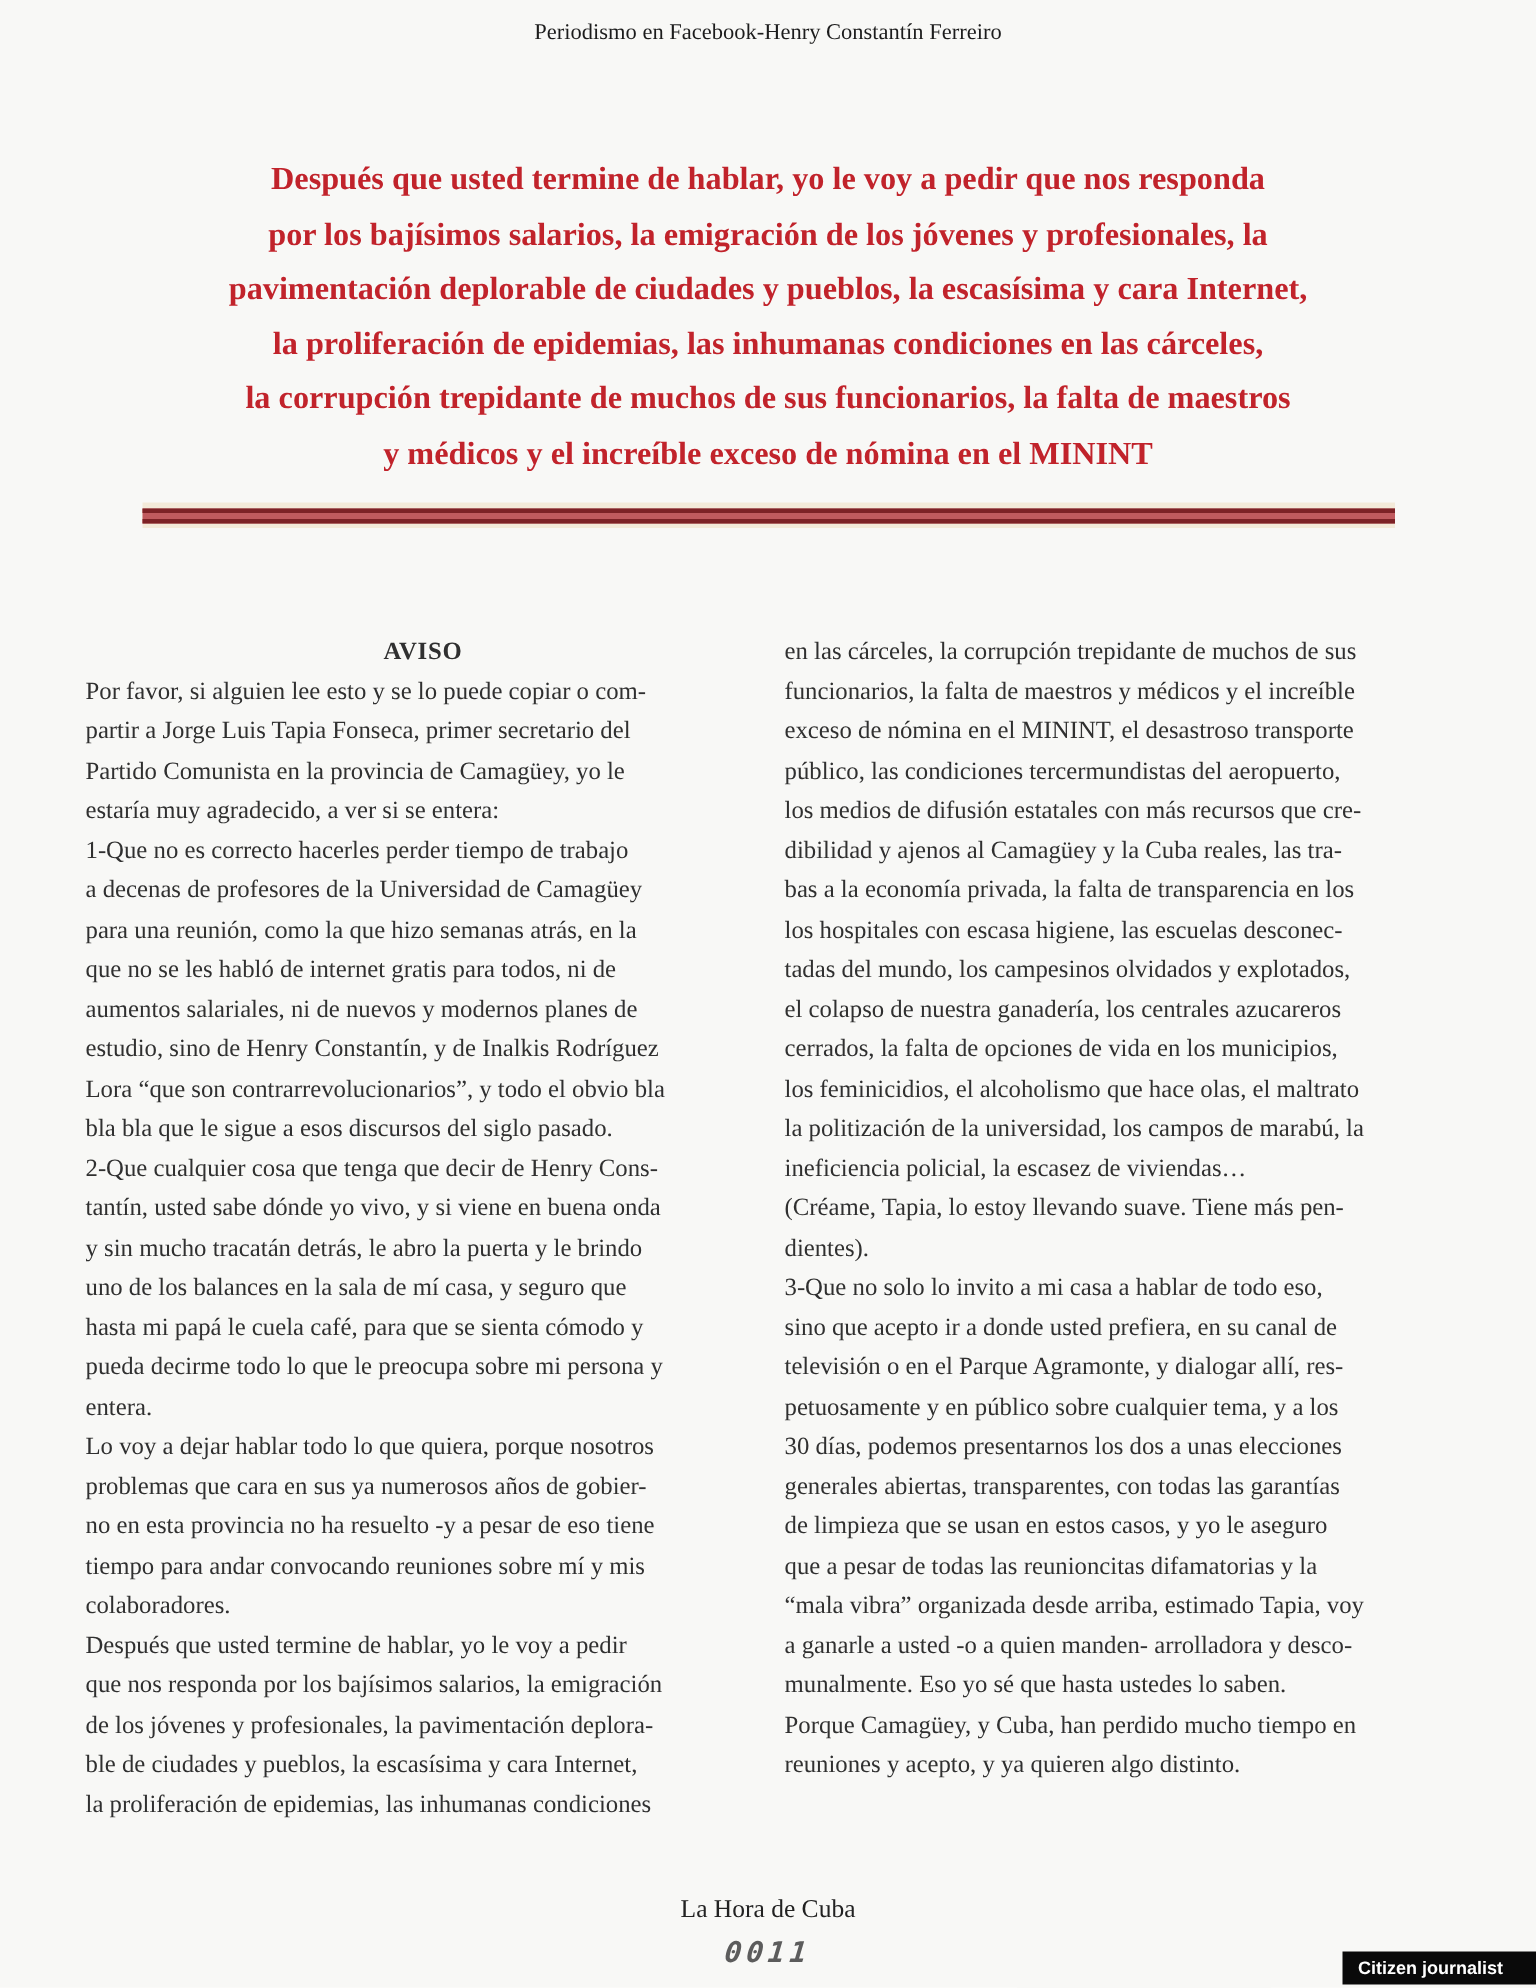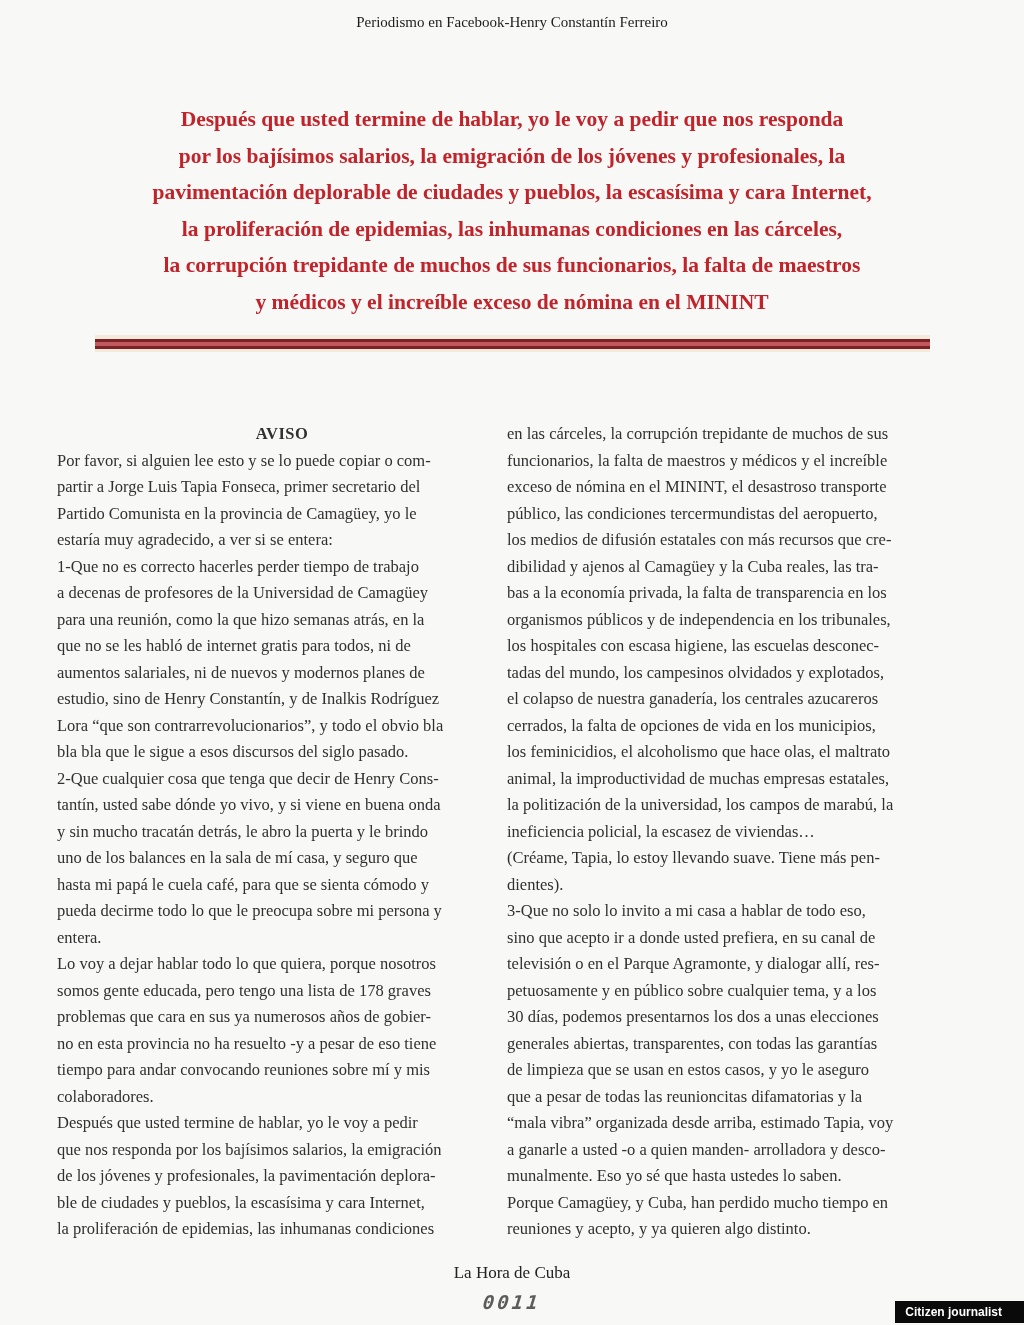--- a/index.html
+++ b/index.html
@@ -49,21 +49,21 @@
     width: 100%;
     height: 4px;
     background: var(--divider-light-red);
     border-top: 3px solid var(--divider-dark-red);
     border-bottom: 3px solid var(--divider-dark-red);
   }
   .columns {
     position: absolute;
     top: 421px; left: 57px;
     display: flex;
-    gap: 0;
+    gap: 16px;
   }
   .col { font-size: 16.5px; line-height: 26.5px; }
   .col-left  { width: 450px; }
   .col-right { width: 470px; }
   .col .line { white-space: nowrap; }
   .col-heading {
     text-align: center;
     font-weight: bold;
     letter-spacing: 0.5px;
   }
@@ -134,48 +134,45 @@
           <div class="line">Lora “que son contrarrevolucionarios”, y todo el obvio bla</div>
           <div class="line">bla bla que le sigue a esos discursos del siglo pasado.</div>
           <div class="line">2-Que cualquier cosa que tenga que decir de Henry Cons-</div>
           <div class="line">tantín, usted sabe dónde yo vivo, y si viene en buena onda</div>
           <div class="line">y sin mucho tracatán detrás, le abro la puerta y le brindo</div>
           <div class="line">uno de los balances en la sala de mí casa, y seguro que</div>
           <div class="line">hasta mi papá le cuela café, para que se sienta cómodo y</div>
           <div class="line">pueda decirme todo lo que le preocupa sobre mi persona y</div>
           <div class="line">entera.</div>
           <div class="line">Lo voy a dejar hablar todo lo que quiera, porque nosotros</div>
-          <div class="line">somos gente educada, pero tengo una lista de 178 graves</div>
           <div class="line">problemas que cara en sus ya numerosos años de gobier-</div>
           <div class="line">no en esta provincia no ha resuelto -y a pesar de eso tiene</div>
           <div class="line">tiempo para andar convocando reuniones sobre mí y mis</div>
           <div class="line">colaboradores.</div>
           <div class="line">Después que usted termine de hablar, yo le voy a pedir</div>
           <div class="line">que nos responda por los bajísimos salarios, la emigración</div>
           <div class="line">de los jóvenes y profesionales, la pavimentación deplora-</div>
           <div class="line">ble de ciudades y pueblos, la escasísima y cara Internet,</div>
           <div class="line">la proliferación de epidemias, las inhumanas condiciones</div>
         </div>
     </div>
     <div class="col col-right">
       <div>
           <div class="line">en las cárceles, la corrupción trepidante de muchos de sus</div>
           <div class="line">funcionarios, la falta de maestros y médicos y el increíble</div>
           <div class="line">exceso de nómina en el MININT, el desastroso transporte</div>
           <div class="line">público, las condiciones tercermundistas del aeropuerto,</div>
           <div class="line">los medios de difusión estatales con más recursos que cre-</div>
           <div class="line">dibilidad y ajenos al Camagüey y la Cuba reales, las tra-</div>
           <div class="line">bas a la economía privada, la falta de transparencia en los</div>
-          <div class="line">organismos públicos y de independencia en los tribunales,</div>
           <div class="line">los hospitales con escasa higiene, las escuelas desconec-</div>
           <div class="line">tadas del mundo, los campesinos olvidados y explotados,</div>
           <div class="line">el colapso de nuestra ganadería, los centrales azucareros</div>
           <div class="line">cerrados, la falta de opciones de vida en los municipios,</div>
           <div class="line">los feminicidios, el alcoholismo que hace olas, el maltrato</div>
-          <div class="line">animal, la improductividad de muchas empresas estatales,</div>
           <div class="line">la politización de la universidad, los campos de marabú, la</div>
           <div class="line">ineficiencia policial, la escasez de viviendas…</div>
           <div class="line">(Créame, Tapia, lo estoy llevando suave. Tiene más pen-</div>
           <div class="line">dientes).</div>
           <div class="line">3-Que no solo lo invito a mi casa a hablar de todo eso,</div>
           <div class="line">sino que acepto ir a donde usted prefiera, en su canal de</div>
           <div class="line">televisión o en el Parque Agramonte, y dialogar allí, res-</div>
           <div class="line">petuosamente y en público sobre cualquier tema, y a los</div>
           <div class="line">30 días, podemos presentarnos los dos a unas elecciones</div>
           <div class="line">generales abiertas, transparentes, con todas las garantías</div>

